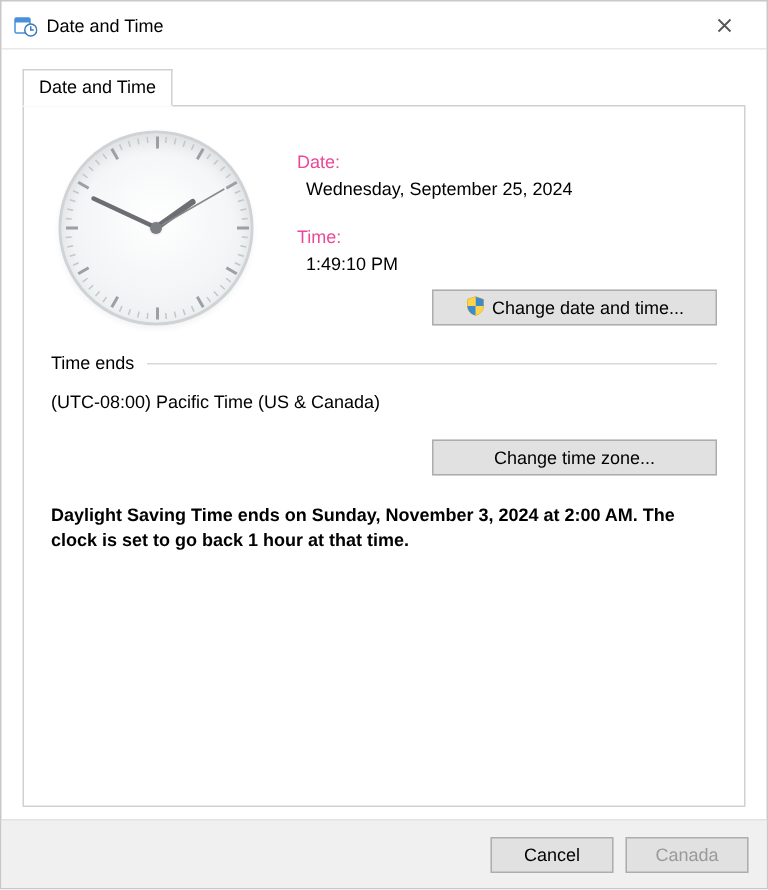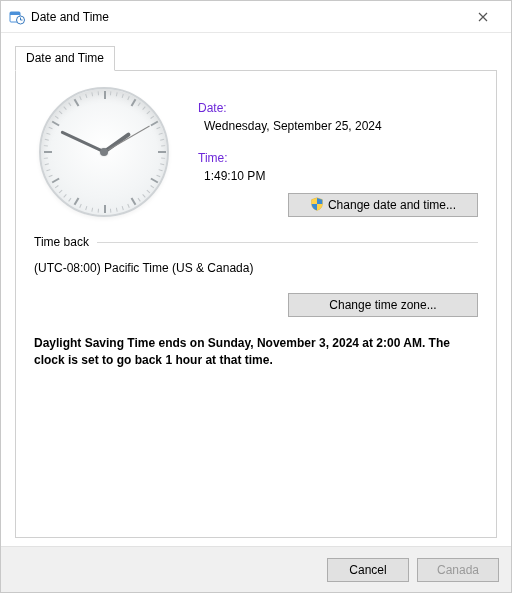--- a/index.html
+++ b/index.html
@@ -126,21 +126,21 @@
     position:absolute; left:50%; top:50%;
     width:8px; height:8px; margin-left:-4px; margin-top:-4px;
     background:#7a7e82; border-radius:50%;
     box-shadow: 0 0 2px rgba(0,0,0,0.2);
   }
 
   .info {
     flex: 1;
     padding-top: 14px;
   }
-  .label { font-size: 12px; color:#6d28d9; margin-bottom:4px; }
+  .label { font-size: 12px; color:#ec4899; margin-bottom:4px; }
   .value { font-size: 12px; color:#000; margin-bottom:18px; padding-left:6px;}
   .time-value { margin-bottom: 10px; }
 
   .btn {
     display: inline-flex;
     align-items: center;
     justify-content: center;
     gap: 4px;
     height: 24px;
     padding: 0 14px;
@@ -309,21 +309,21 @@
                   <path d="M8 8 L8 15 C5 14.5 2 12 2 8 Z" fill="#3b8bd1"></path>
                 </svg>
               </span>
               <span>Change date and time...</span>
             </button>
           </div>
         </div>
       </div>
 
       <div class="section-header">
-        <span class="section-title">Time back</span>
+        <span class="section-title">Time ends</span>
         <span class="rule"></span>
       </div>
 
       <div class="tz-value">(UTC-08:00) Pacific Time (US &amp; Canada)</div>
 
       <div class="btn-row-right">
         <button class="btn" style="min-width:190px;">
           <span>Change time zone...</span>
         </button>
       </div>

